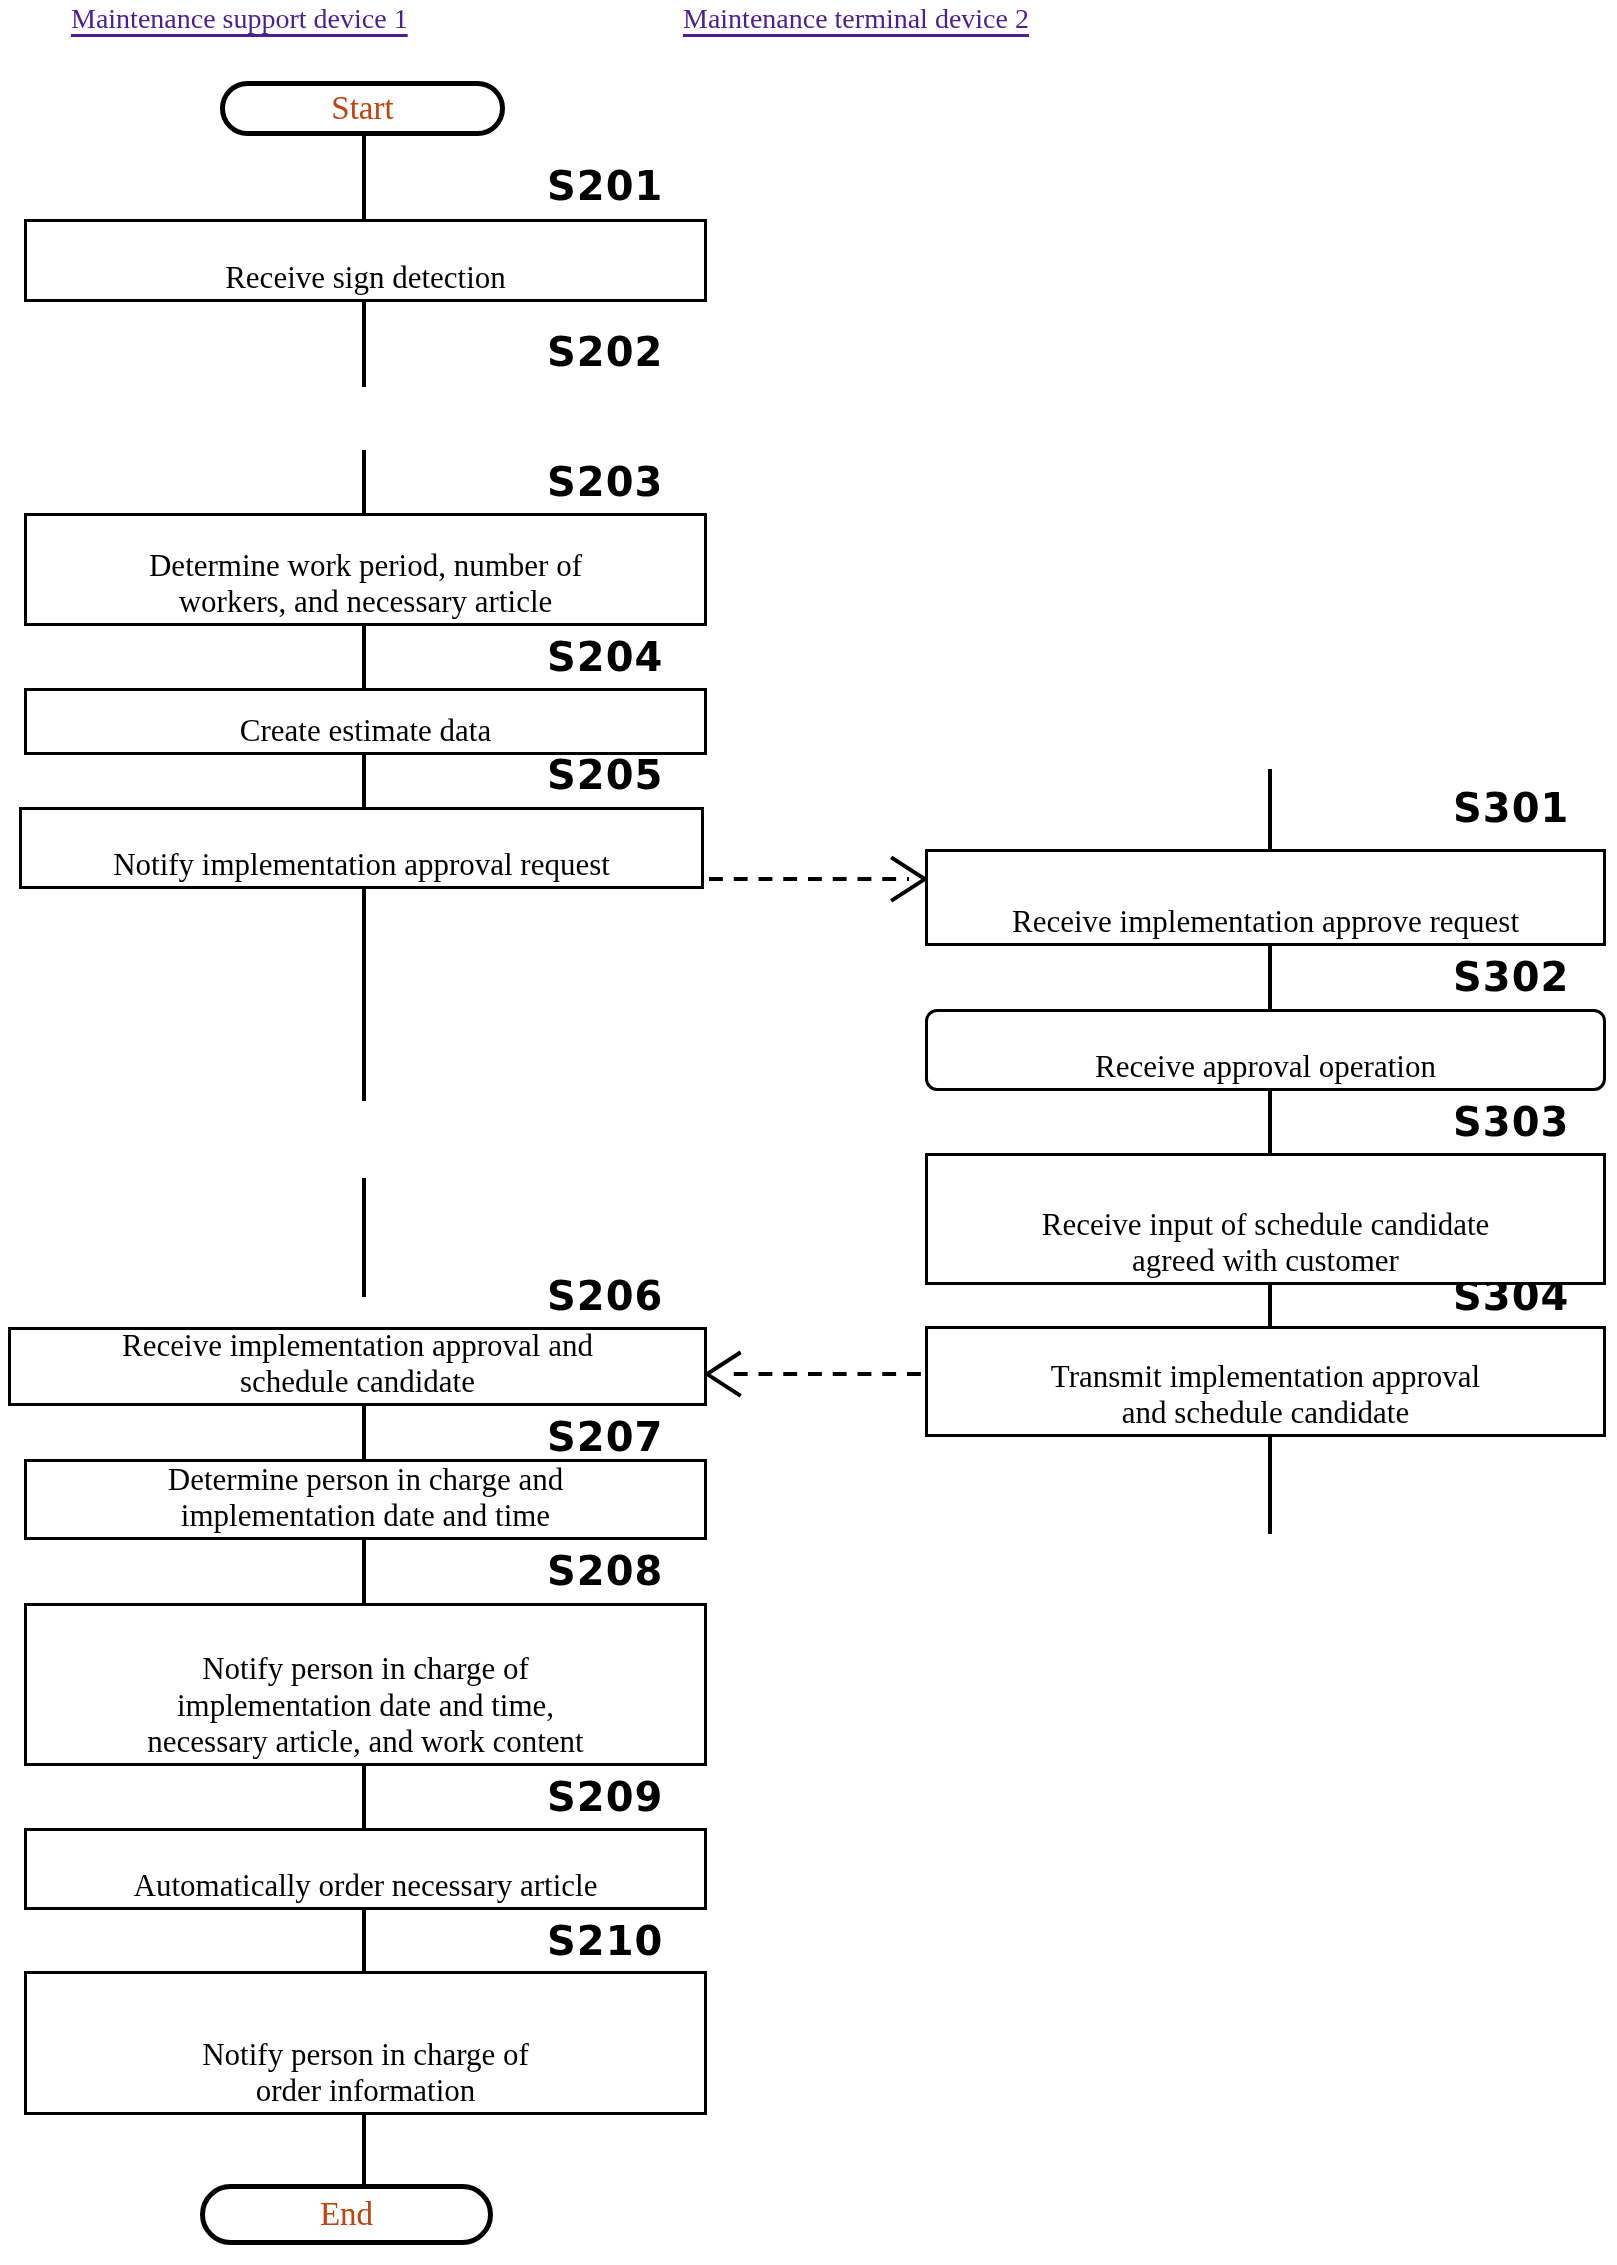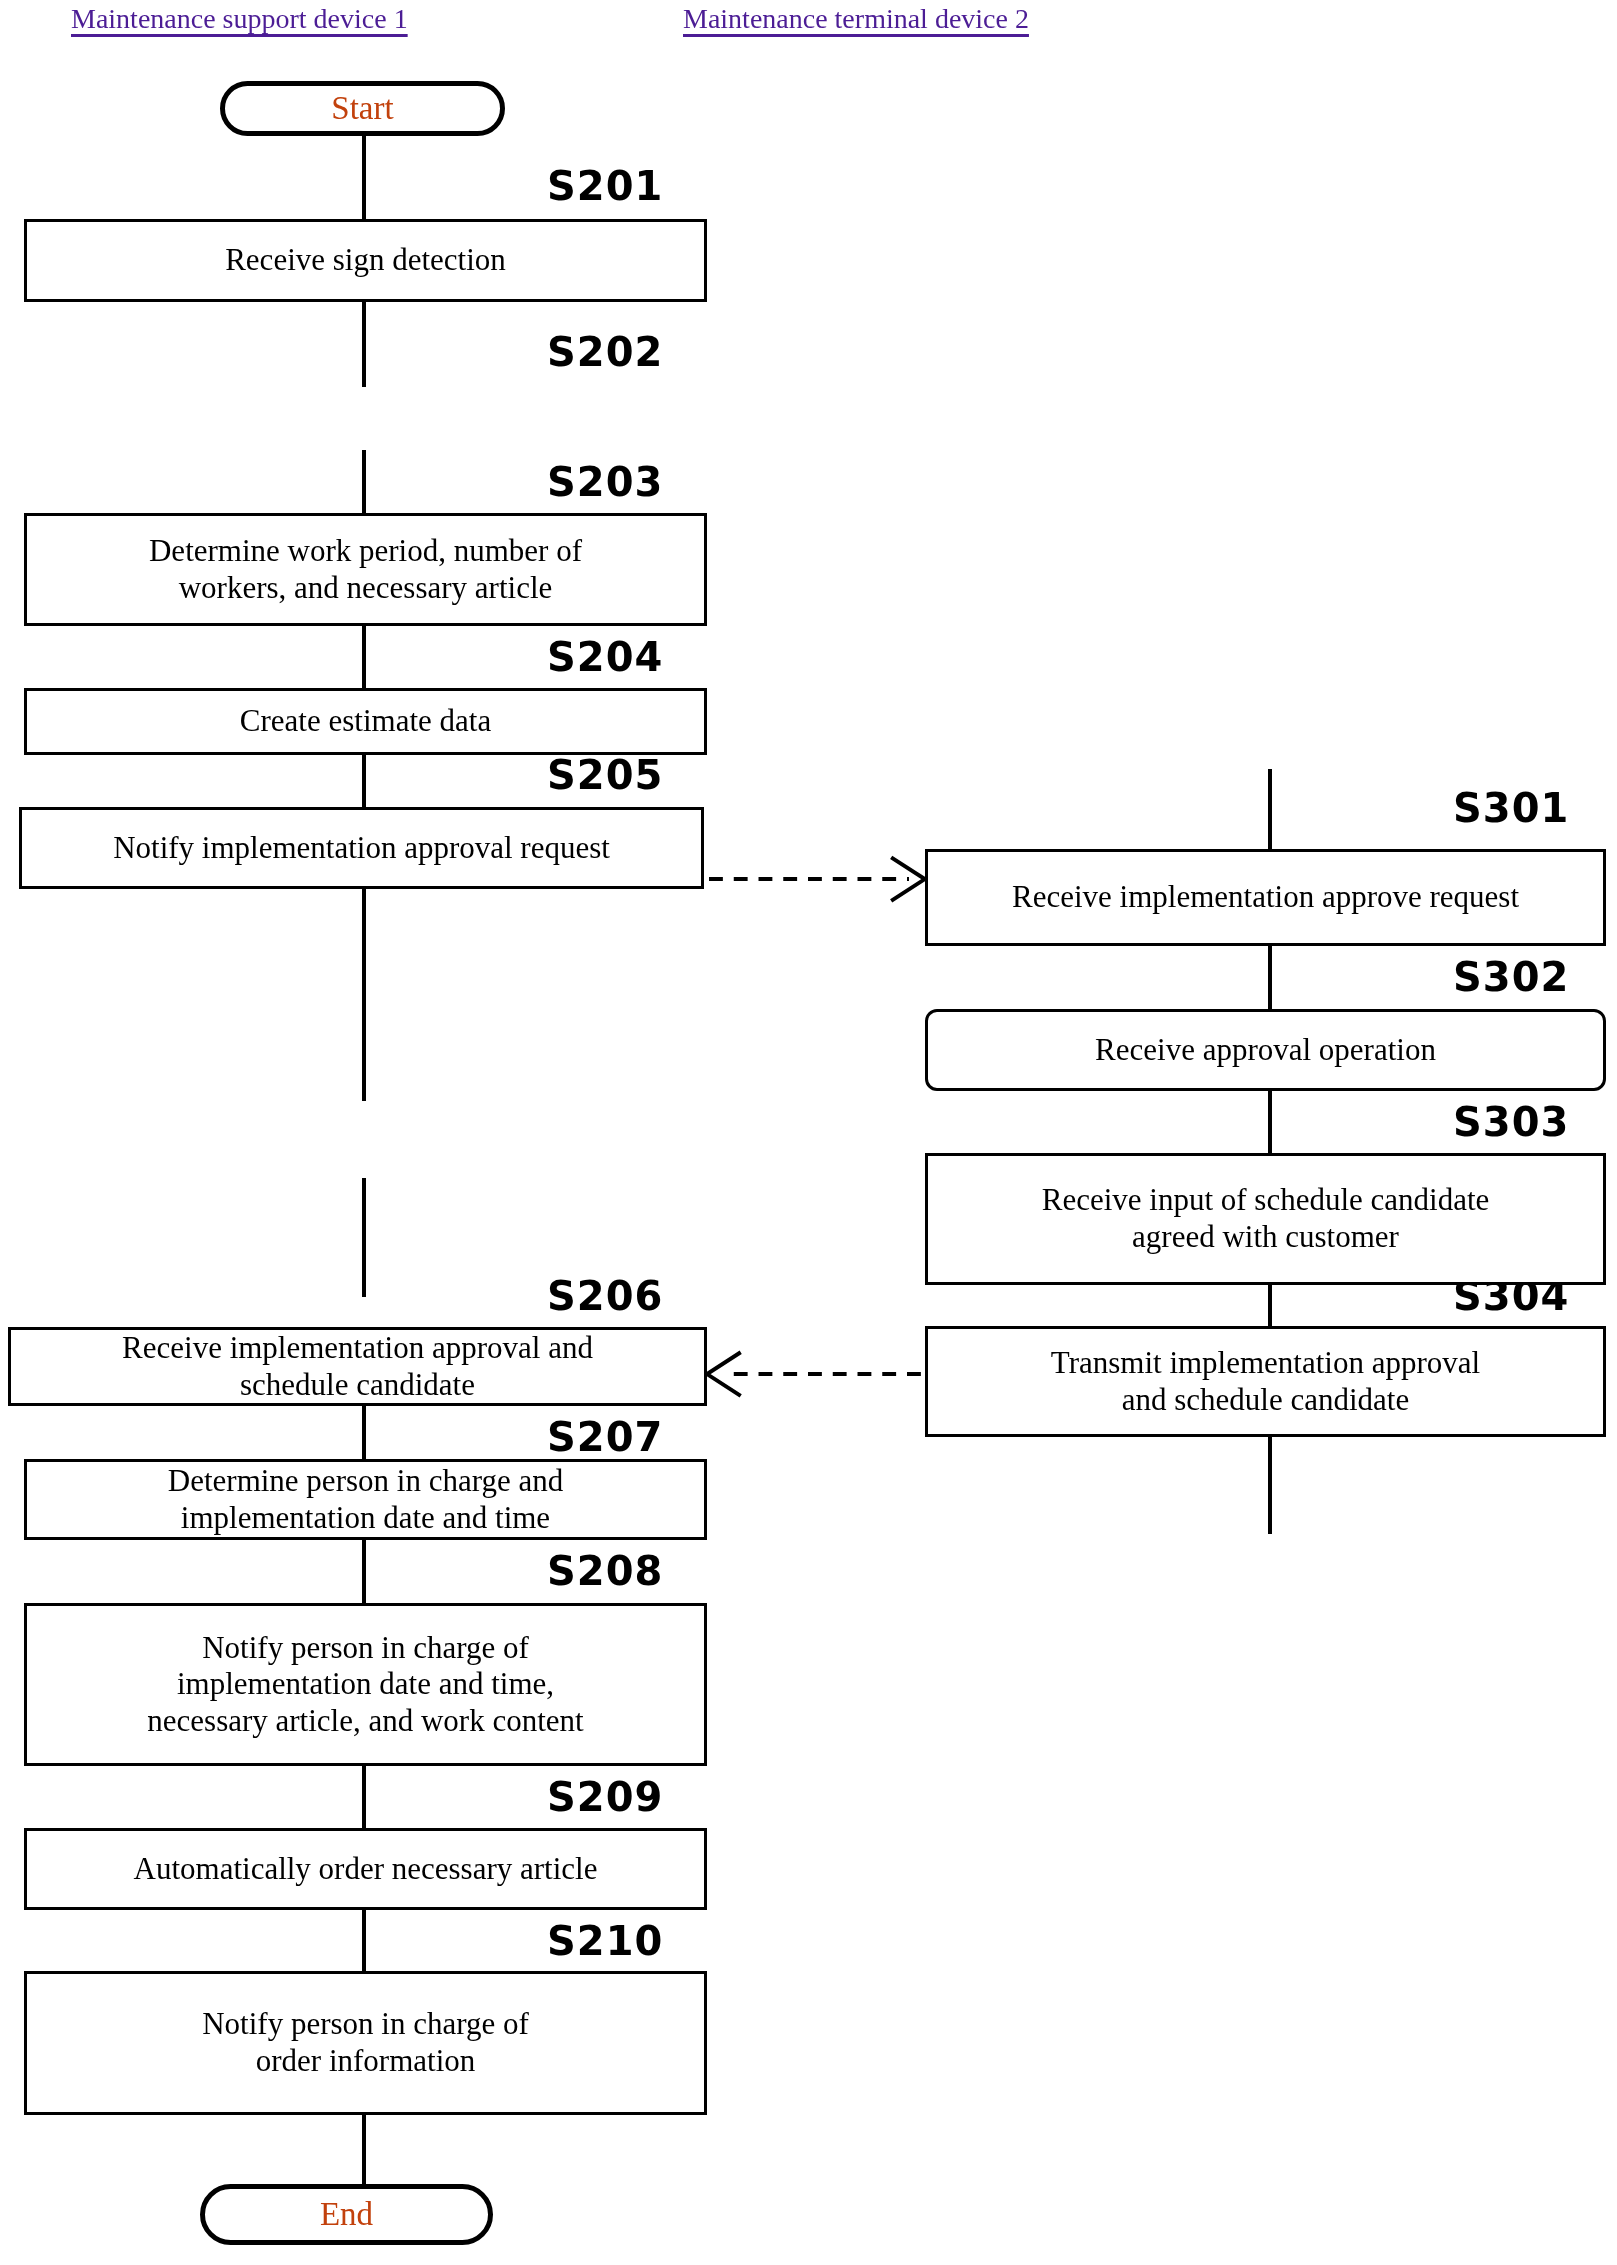--- a/index.html
+++ b/index.html
@@ -33,21 +33,21 @@
     color: #4c1d95;
   }
 
   
   .node {
     position: absolute;
     box-sizing: border-box;
     border: 3px solid #000;
     background: #ffffff;
     display: flex;
-    align-items: center;
+    align-items: flex-end;
     justify-content: center;
     text-align: center;
     font-size: 31px;
     line-height: 1.18;
     padding: 2px 8px;
     color: #000;
   }
   .node .label { display: block; }
 
   

